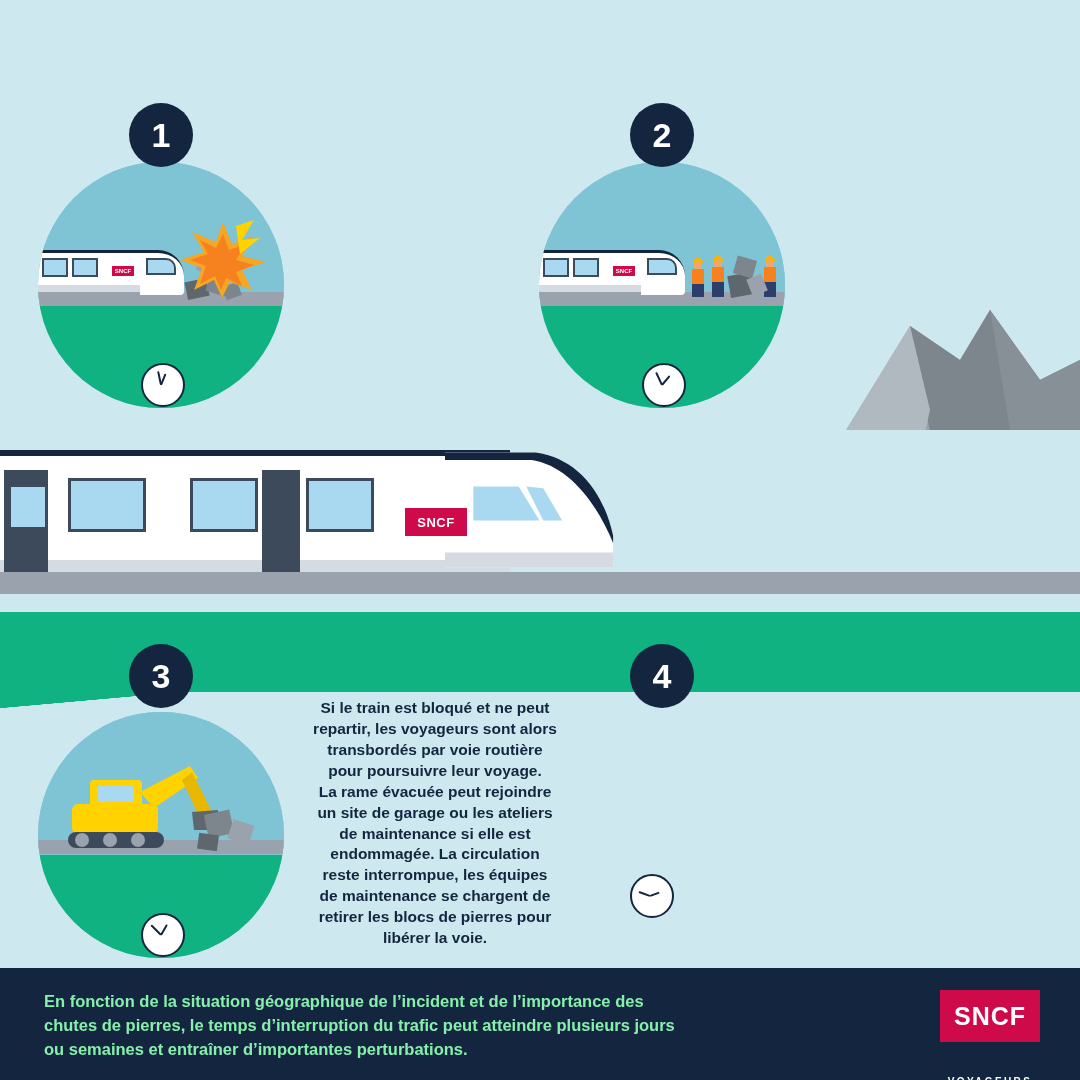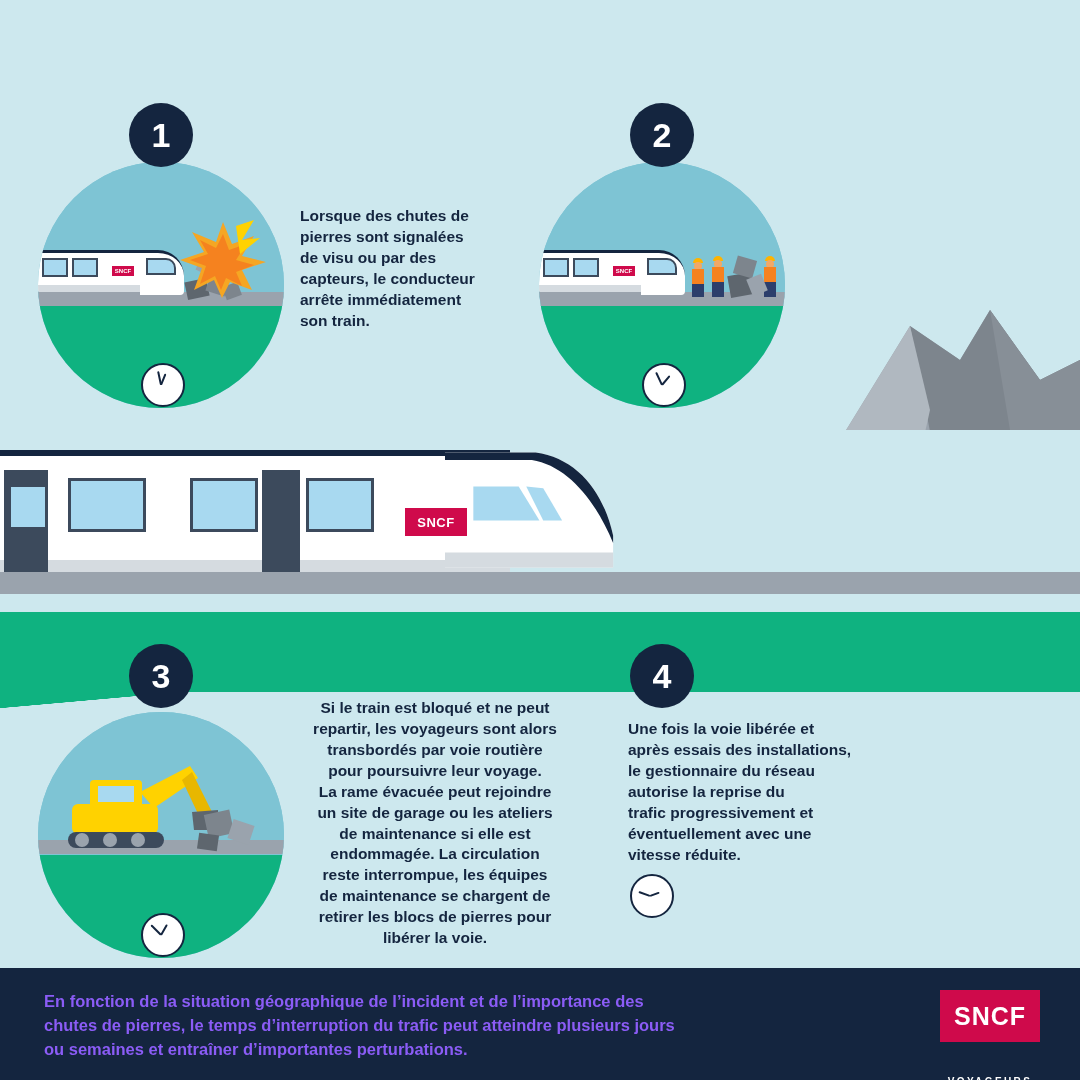--- a/index.html
+++ b/index.html
@@ -153,21 +153,21 @@
     bottom: 0;
     width: 1080px;
     height: 112px;
     background: #14253f;
   }
   .bottom-text {
     position: absolute;
     left: 44px;
     top: 22px;
     width: 800px;
-    color: #8b5cf6;
+    color: #86efac;
     font-size: 16.5px;
     font-weight: bold;
     line-height: 1.45;
     white-space: pre-line;
   }
   .sncf-badge {
     position: absolute;
     right: 40px;
     top: 22px;
     width: 100px;
@@ -254,26 +254,20 @@
     </svg>
   </div>
 
   <div class="step-badge" style="left:129px; top:103px;">1</div>
 
   <div class="clock" style="left:141px; top:363px;">
     <div class="hand" style="left:17px; top:8px; width:2px; height:12px; transform:rotate(22deg);"></div>
     <div class="hand" style="left:17px; top:6px; width:2px; height:14px; transform:rotate(-12deg);"></div>
   </div>
 
-  <div class="para" style="left:300px; top:206px; width:215px;">Lorsque des chutes de
-pierres sont signalées
-de visu ou par des
-capteurs, le conducteur
-arrête immédiatement
-son train.</div>
 
   <div class="scene" style="left:539px; top:162px; width:246px; height:246px;">
     <div class="sky"></div>
     <div class="ground"></div>
     <div class="ballast" style="top:130px;"></div>
 
     <div class="strain" style="left:-10px; top:88px; width:150px; height:44px;">
       <div class="body" style="width:120px;"></div>
       <div class="skirt" style="width:120px;"></div>
       <div class="win" style="left:14px; width:22px;"></div>
@@ -400,27 +394,20 @@
 retirer les blocs de pierres pour
 libérer la voie.</div>
 
   <div class="step-badge" style="left:630px; top:644px;">4</div>
 
   <div class="clock" style="left:630px; top:874px;">
     <div class="hand" style="left:17px; top:10px; width:2px; height:10px; transform:rotate(70deg);"></div>
     <div class="hand" style="left:17px; top:8px; width:2px; height:12px; transform:rotate(-70deg);"></div>
   </div>
 
-  <div class="para" style="left:628px; top:719px; width:260px;">Une fois la voie libérée et
-après essais des installations,
-le gestionnaire du réseau
-autorise la reprise du
-trafic progressivement et
-éventuellement avec une
-vitesse réduite.</div>
 
   <div class="bottom">
     <div class="bottom-text">En fonction de la situation géographique de l’incident et de l’importance des
 chutes de pierres, le temps d’interruption du trafic peut atteindre plusieurs jours
 ou semaines et entraîner d’importantes perturbations.</div>
     <div class="sncf-badge">SNCF</div>
     <div class="voyageurs">VOYAGEURS</div>
   </div>
 
 </div>

